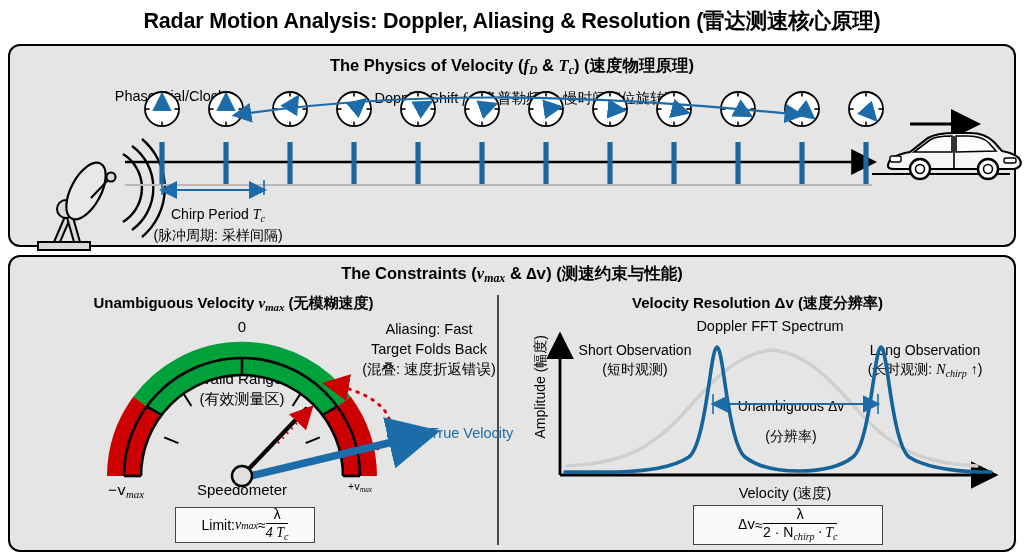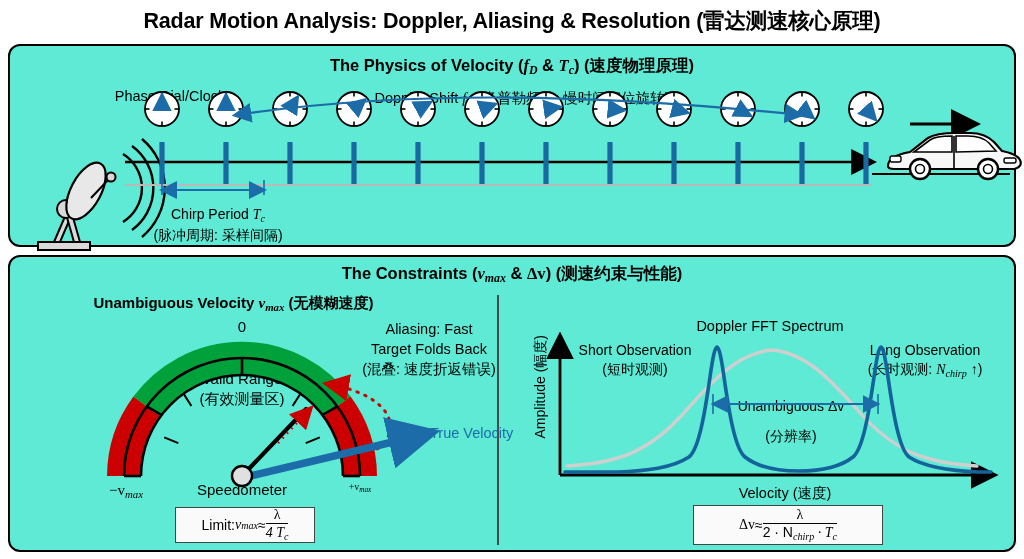--- a/index.html
+++ b/index.html
@@ -25,21 +25,21 @@
     font-weight: bold;
     letter-spacing: -0.2px;
     white-space: nowrap;
   }
 
   
   .panel {
     position: absolute;
     border: 2.5px solid #000;
     border-radius: 12px;
-    background: #5eead4;
+    background: #e5e5e5;
   }
   #panel-physics  { left: 8px;  top: 44px;  width: 1008px; height: 203px; }
   #panel-constraints { left: 8px; top: 255px; width: 1008px; height: 297px; }
 
   .panel-title {
     position: absolute; left: 0; width: 100%;
     text-align: center;
     font-size: 16.5px; font-weight: bold;
     white-space: nowrap;
   }
@@ -48,21 +48,21 @@
 
   .subpanel-title {
     position: absolute;
     font-size: 15px; font-weight: bold;
     white-space: nowrap;
     text-align: center;
   }
 
   
   .m  { font-family: "Liberation Serif", serif; font-style: italic; }
-  .mu { font-family: Liberation Serif, serif; font-style: normal; }
+  .mu { font-family: Liberation Mono, monospace; font-style: normal; }
   .sub { font-size: 0.72em; vertical-align: -0.28em; font-style: italic;
          font-family: "Liberation Serif", serif; }
 
   
   .t { position: absolute; white-space: nowrap; }
   .ctr { transform: translateX(-50%); text-align: center; }
 
   
   .watermark {
     position: absolute;
@@ -368,20 +368,23 @@
 
       <line x1="232" y1="219" x2="296" y2="152" stroke="#000" stroke-width="4.2" stroke-linecap="round"></line>
 
       <path d="M 268 186 L 300 152" fill="none" stroke="#cc0000" stroke-width="2.6" stroke-dasharray="1.5 5" marker-end="url(#arrRedDot)"></path>
 
       <line x1="236" y1="220" x2="412" y2="178" stroke="#1b6ca8" stroke-width="7.5" marker-end="url(#arrBlueThick)"></line>
 
       <circle cx="232" cy="219" r="10" fill="#e0e0e0" stroke="#000" stroke-width="2.4"></circle>
     </svg>
 
+    <div class="subpanel-title" style="left:487px; top:37px; width:521px;">
+      <span>Velocity Resolution Δv </span><span>(速度分辨率)</span>
+    </div>
 
     <div class="t ctr" style="left:760px; top:61px; font-size:14.5px;">Doppler FFT Spectrum</div>
 
     <div class="t ctr" style="left:625px; top:84px; font-size:14px; line-height:19px;">
       <div>Short Observation</div>
       <div>(短时观测)</div>
     </div>
 
     <div class="t ctr" style="left:915px; top:84px; font-size:14px; line-height:19px;">
       <div>Long Observation</div>

